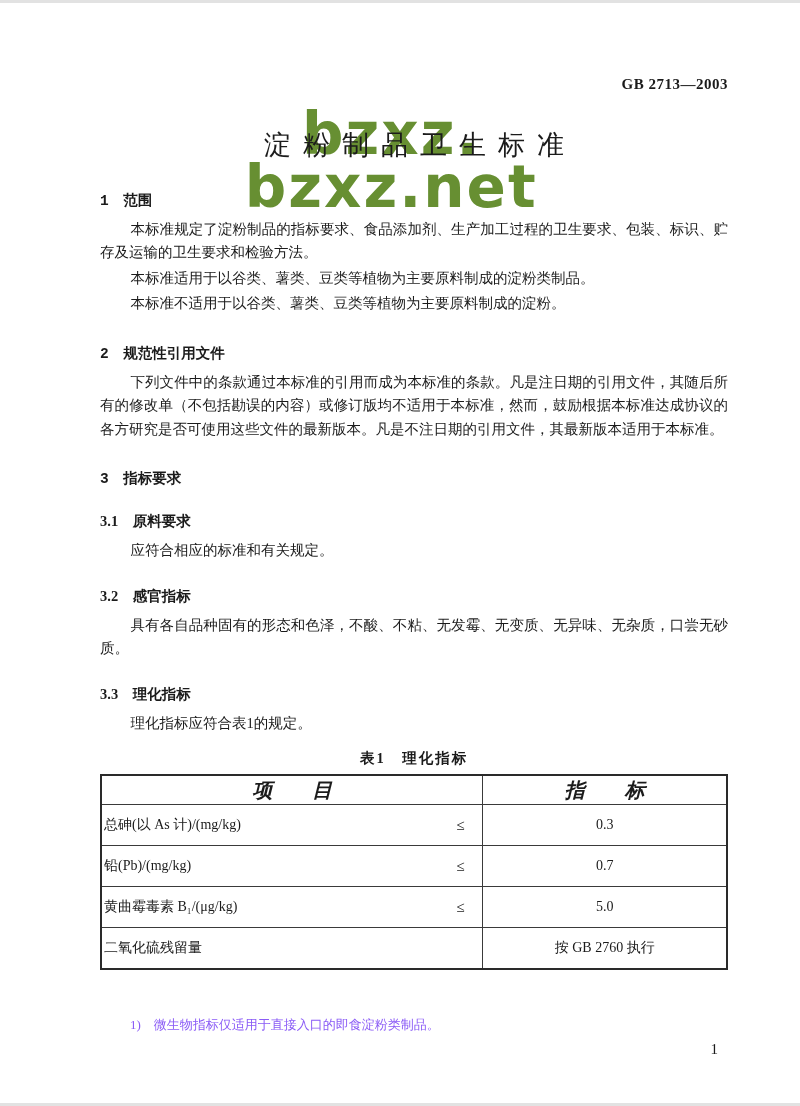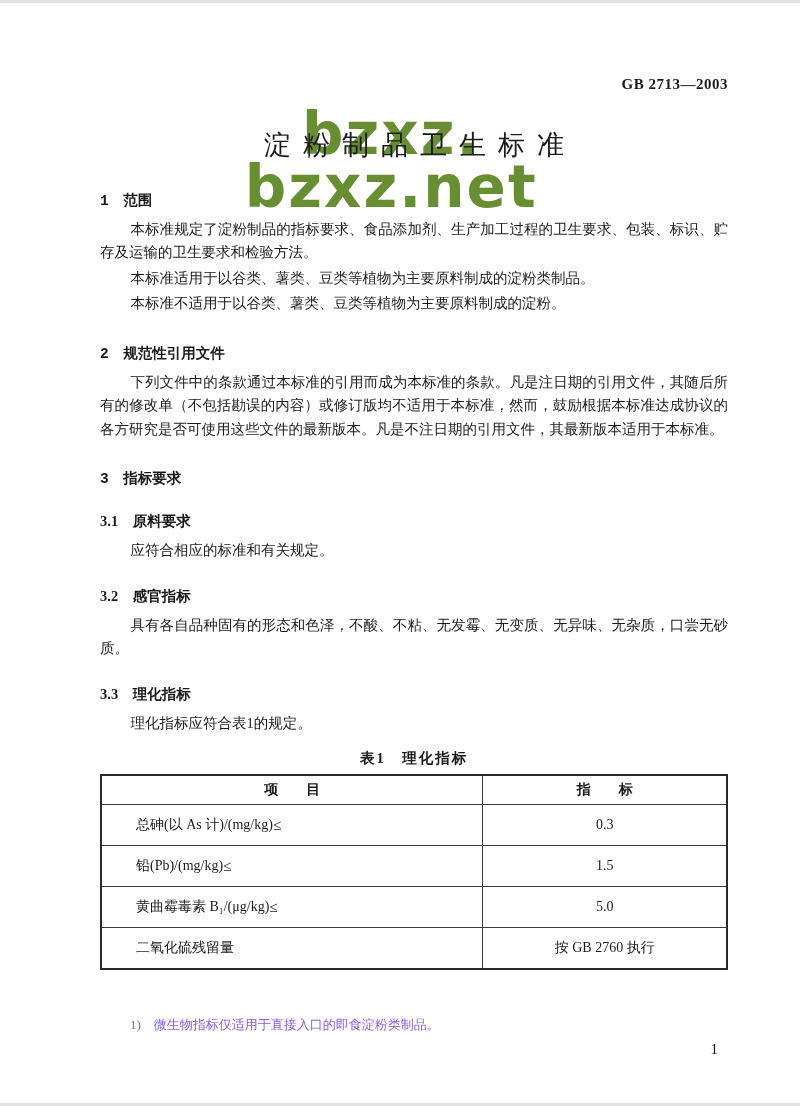--- a/index.html
+++ b/index.html
@@ -93,29 +93,29 @@
     font-size: 14px;
   }
   table.spec-table th, table.spec-table td {
     border: 1px solid #3a3a3a;
     padding: 0;
   }
   table.spec-table th {
     height: 28px;
     font-weight: bold;
     text-align: center;
-    font-size: 14px;
+    font-size: 20px;
+    font-style: italic;
   }
   td.item-cell { width: 61%; }
   .item-inner {
     display: flex;
-    justify-content: flex-start;
+    justify-content: space-between;
     align-items: center;
     padding: 11px 18px 11px 2px;
-    margin-left: 32px;
   }
   .item-label { text-align: left; }
   .le-op { font-size: 15px; }
   td.value-cell { text-align: center; }
 
   .footnote {
     position: absolute;
     left: 130px;
     bottom: 72px;
     z-index: 1;
@@ -184,21 +184,21 @@
           </td>
           <td class="value-cell">0.3</td>
         </tr>
         <tr>
           <td class="item-cell">
             <div class="item-inner">
               <span class="item-label">铅(Pb)/(mg/kg)</span>
               <span class="le-op">≤</span>
             </div>
           </td>
-          <td class="value-cell">1.5</td>
+          <td class="value-cell">0.7</td>
         </tr>
         <tr>
           <td class="item-cell">
             <div class="item-inner">
               <span class="item-label">黄曲霉毒素 B₁/(μg/kg)</span>
               <span class="le-op">≤</span>
             </div>
           </td>
           <td class="value-cell">5.0</td>
         </tr>

